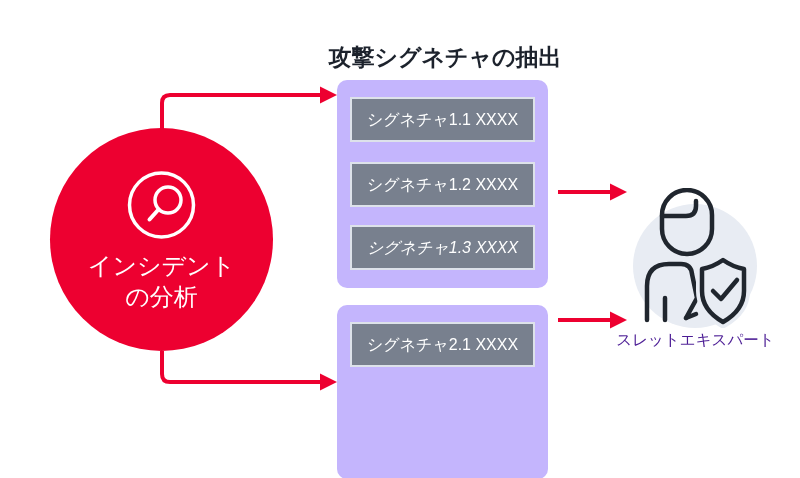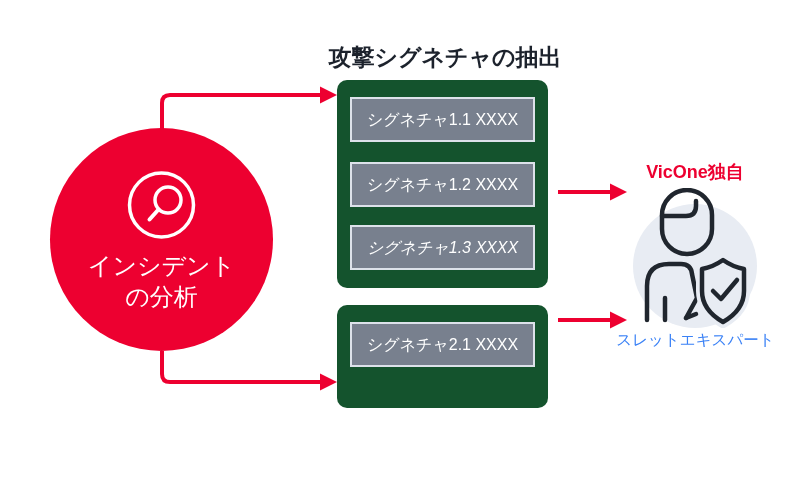--- a/index.html
+++ b/index.html
@@ -16,40 +16,40 @@
   .incident-label{
     left:0;top:122px;width:223px;text-align:center;
     font-size:24px;line-height:31px;color:#ffffff;
   }
   
   .extract-title{
     left:315px;top:42px;width:260px;text-align:center;
     font-size:23px;font-weight:700;color:#1c222c;
   }
   .group{
-    background:#14532d;border-radius:10px;width:211px;left:337px;
+    background:#c4b5fd;border-radius:10px;width:211px;left:337px;
   }
   .group-1{top:80px;height:208px;}
-  .group-2{top:305px;height:103px;}
+  .group-2{top:305px;height:174px;}
   .sig-box{
     position:absolute;left:13px;width:185px;height:45px;
     background:#78808e;border:2px solid #dde2ea;box-sizing:border-box;
     color:#ffffff;font-size:16px;text-align:center;line-height:41px;
     white-space:nowrap;
   }
   .g1-b0{top:17px;} .g1-b1{top:82px;} .g1-b2{top:145px;font-style:italic;}
   .g2-b0{top:17px;} .g2-b1{top:80px;}
   
   .vicone-badge{
     left:620px;top:160px;width:150px;text-align:center;
     font-size:18px;font-weight:700;color:#ed0030;
   }
   .expert-caption{
     left:608px;top:330px;width:175px;text-align:center;
-    font-size:15.5px;line-height:20px;color:#3b82f6;
+    font-size:15.5px;line-height:20px;color:#4c1d95;
   }
   svg{display:block;}
   .overlay{left:0;top:0;pointer-events:none;}
 </style>
 </head>
 <body>
 
 <div class="stage">
 
   <div class="abs extract-title">攻撃シグネチャの抽出</div>
@@ -69,21 +69,20 @@
   <div class="abs group group-1">
     <div class="sig-box g1-b0">シグネチャ1.1 XXXX</div>
     <div class="sig-box g1-b1">シグネチャ1.2 XXXX</div>
     <div class="sig-box g1-b2">シグネチャ1.3 XXXX</div>
   </div>
 
   <div class="abs group group-2">
     <div class="sig-box g2-b0">シグネチャ2.1 XXXX</div>
   </div>
 
-  <div class="abs vicone-badge">VicOne独自</div>
 
   <svg class="abs" style="left:620px;top:188px" width="150" height="150" viewBox="0 0 150 150">
     <circle cx="75" cy="78" r="62" fill="#e8ecf3"></circle>
 
     <rect x="42" y="2" width="50" height="64" rx="25" fill="none" stroke="#20262e" stroke-width="4.5"></rect>
     <path d="M 42 28 H 66 Q 76 28 76 18 V 13" fill="none" stroke="#20262e" stroke-width="4.5" stroke-linecap="round"></path>
 
     <path d="M 27 132 V 98 Q 27 76 49 76 H 61 Q 71 76 72 86 L 77 110 L 66 130" fill="none" stroke="#20262e" stroke-width="4.5" stroke-linecap="round" stroke-linejoin="round"></path>
     <line x1="45" y1="110" x2="45" y2="132" stroke="#20262e" stroke-width="4.5" stroke-linecap="round"></line>
     <line x1="66" y1="130" x2="76" y2="126" stroke="#20262e" stroke-width="4.5" stroke-linecap="round"></line>

